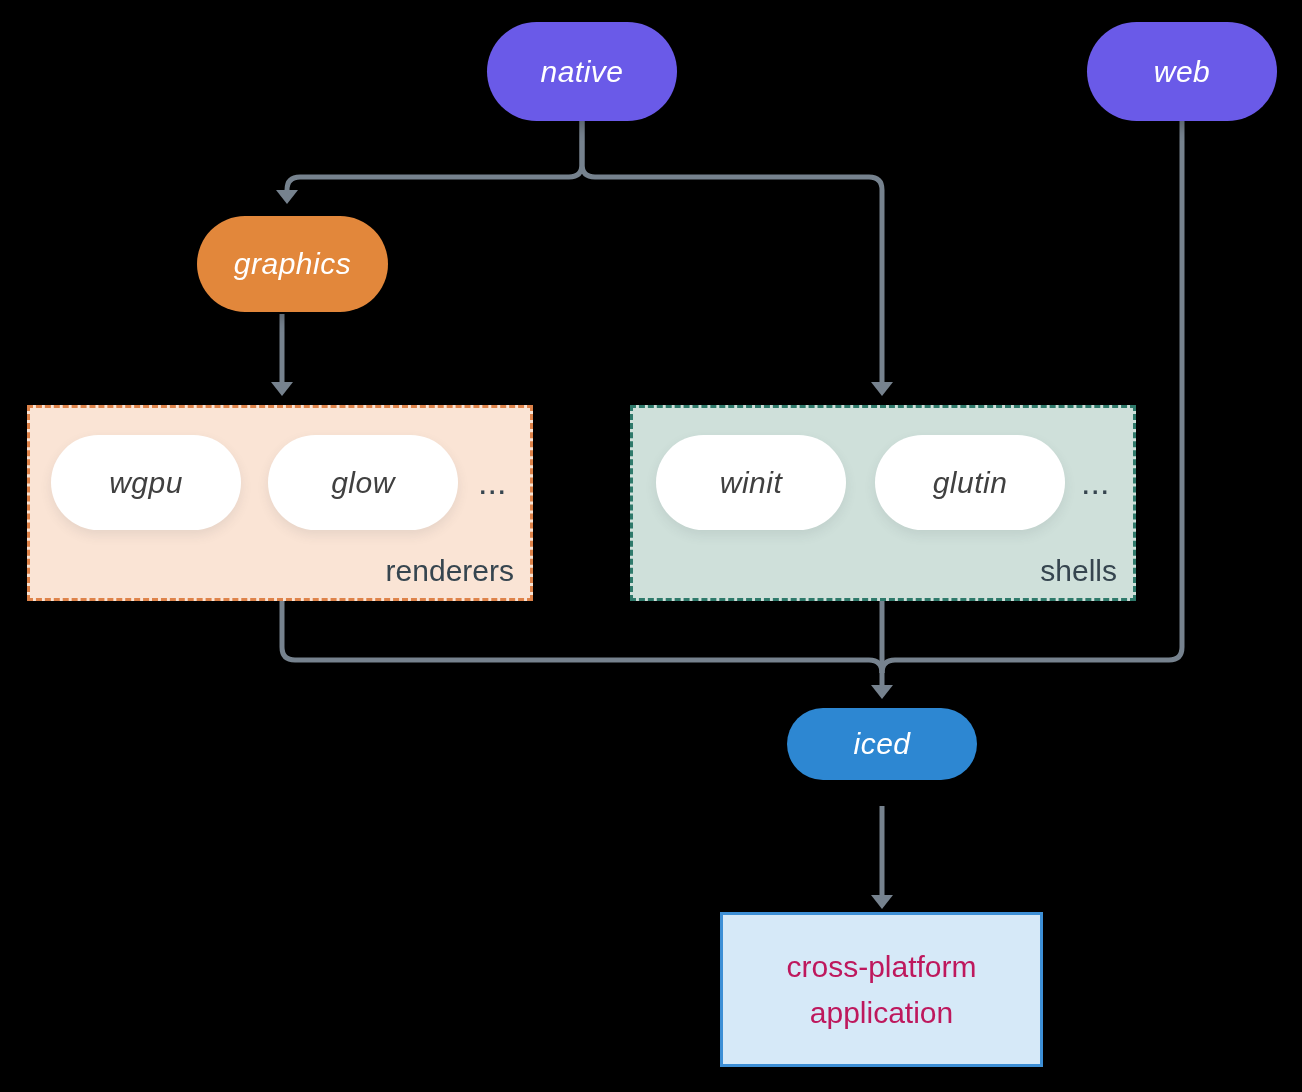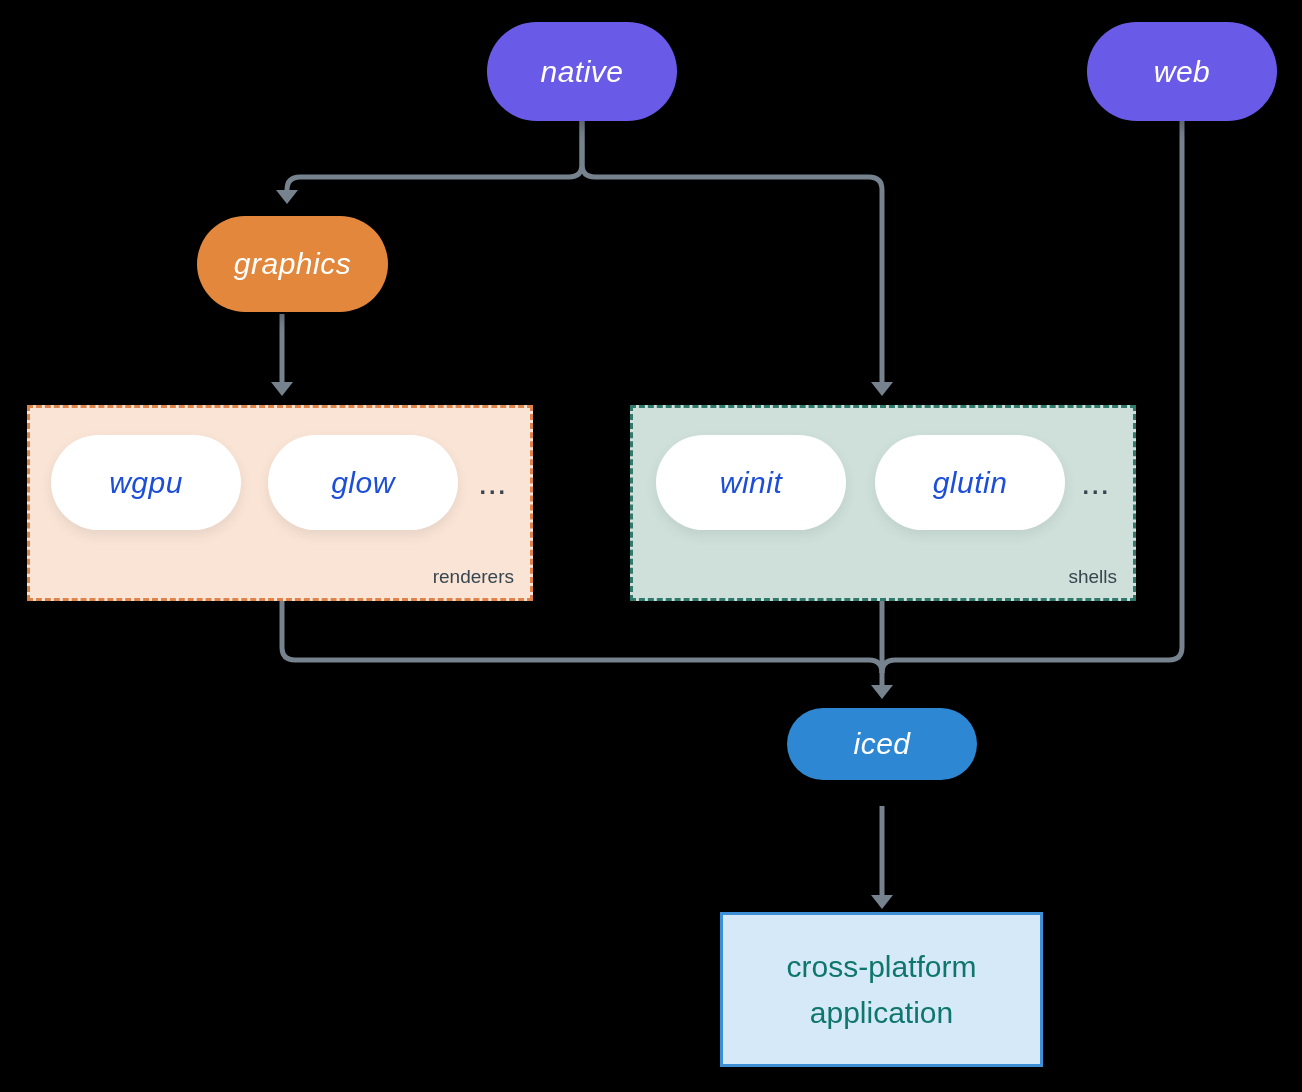--- a/index.html
+++ b/index.html
@@ -27,21 +27,21 @@
     align-items: center;
     justify-content: center;
     border-radius: 60px;
     font-size: 30px;
     letter-spacing: 0.5px;
     font-style: italic;
   }
   .pill.colored { color: #ffffff; box-shadow: 0 6px 14px rgba(0,0,0,0.25); }
   .pill.white {
     background: #ffffff;
-    color: #1d4ed8;
+    color: #404040;
     box-shadow: 0 5px 12px rgba(54,69,79,0.10);
   }
   .pill.native   { left: 487px;  top: 22px;  width: 190px; height: 99px; background: #6A5AE8; }
   .pill.web      { left: 1087px; top: 22px;  width: 190px; height: 99px; background: #6A5AE8; }
   .pill.graphics { left: 197px;  top: 216px; width: 191px; height: 96px; background: #E2873B; }
   .pill.iced     { left: 787px;  top: 708px; width: 190px; height: 72px; background: #2D87D2; }
 
   .group {
     position: absolute;
     top: 405px;
@@ -63,37 +63,37 @@
     position: absolute;
     top: 55px;
     left: 448px;
     font-size: 34px;
     color: #36454F;
   }
   .group-label {
     position: absolute;
     right: 16px;
     bottom: 10px;
-    font-size: 19px;
+    font-size: 30px;
     color: #36454F;
   }
   .app-box {
     position: absolute;
     left: 720px;
     top: 912px;
     width: 323px;
     height: 155px;
     background: #D6E9F8;
     border: 3px solid #3D8FD6;
     box-sizing: border-box;
     display: flex;
     flex-direction: column;
     align-items: center;
     justify-content: center;
-    color: #0f766e;
+    color: #be185d;
     font-size: 30px;
     line-height: 46px;
     text-align: center;
   }
 </style>
 </head>
 <body>
 
 <div class="stage">
 

